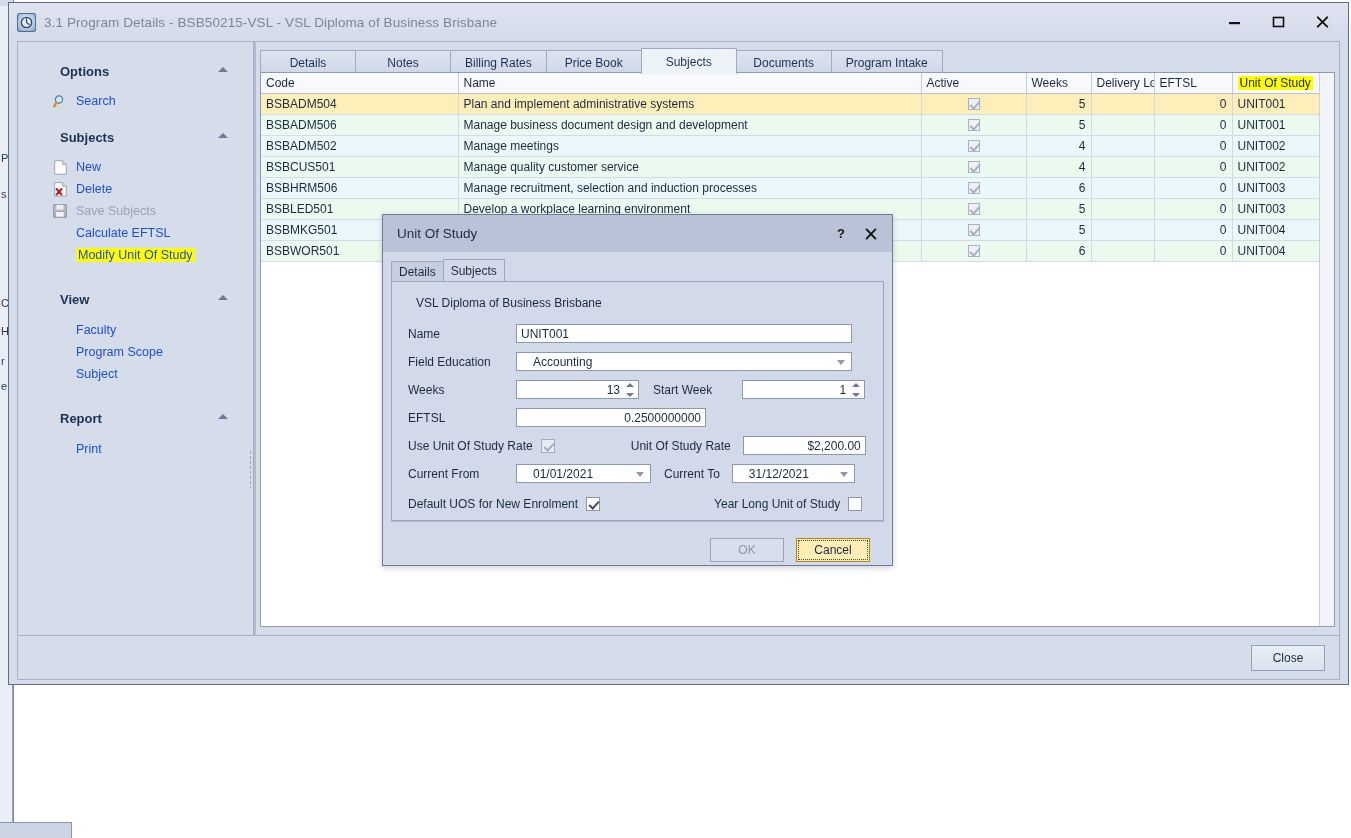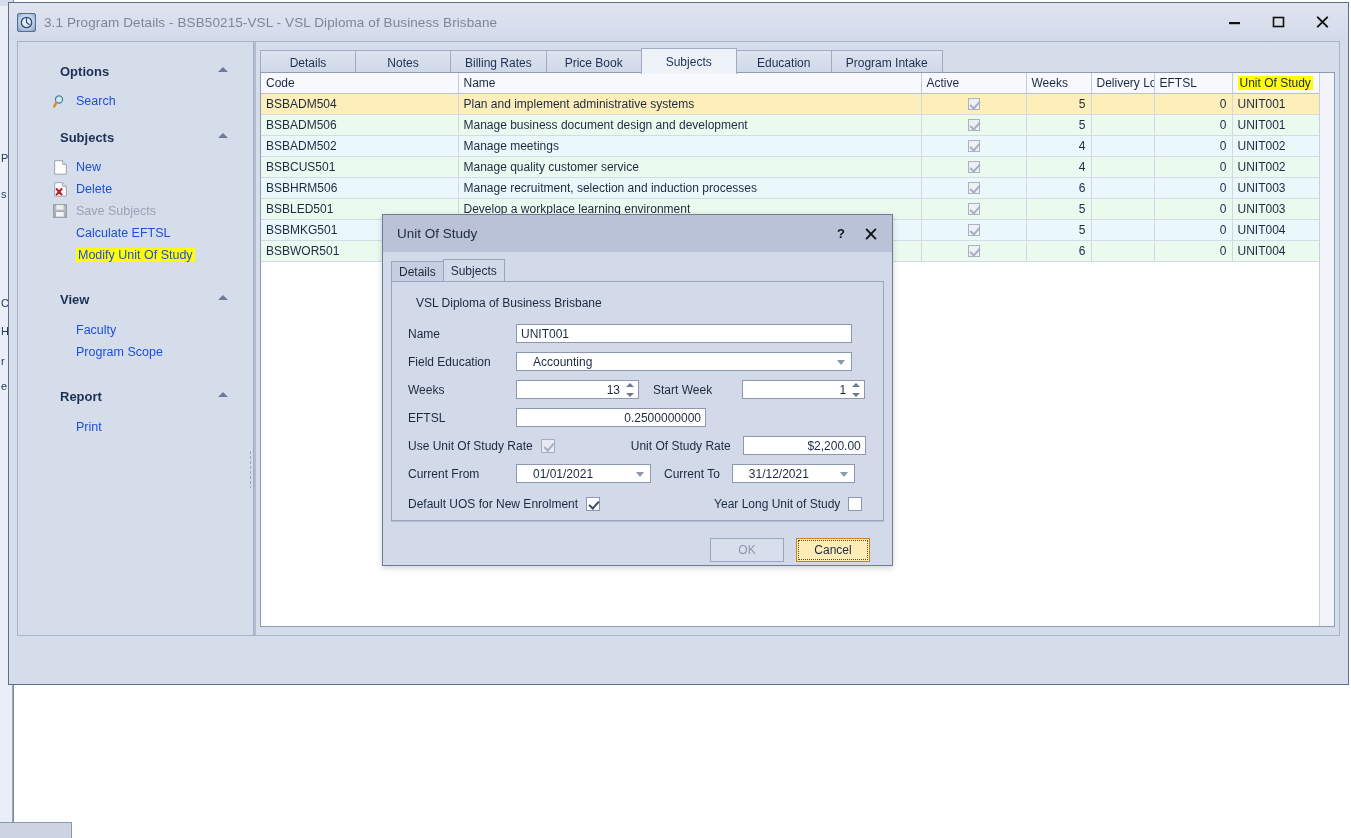--- a/index.html
+++ b/index.html
@@ -661,20 +661,23 @@
           <div class="nav-group-header">
             <span>View</span>
             <span class="chev"></span>
           </div>
           <div style="height:9px"></div>
           <div class="nav-item plain">
             <span class="nav-label">Faculty</span>
           </div>
           <div class="nav-item plain">
             <span class="nav-label">Program Scope</span>
+          </div>
+          <div class="nav-item plain">
+            <span class="nav-label">Subject</span>
           </div>
 
           <div class="nav-spacer" style="height:22px"></div>
 
           <div class="nav-group-header">
             <span>Report</span>
             <span class="chev"></span>
           </div>
           <div style="height:9px"></div>
           <div class="nav-item plain">
@@ -699,21 +702,21 @@
             <div class="tab">
                 <span>Billing Rates</span>
               </div>
             <div class="tab">
                 <span>Price Book</span>
               </div>
             <div class="tab active">
                 <span>Subjects</span>
               </div>
             <div class="tab">
-                <span>Education</span>
+                <span>Documents</span>
               </div>
             <div class="tab">
                 <span>Program Intake</span>
               </div>
           </div>
 
           <div class="grid-wrap">
             <table class="grid">
               <colgroup>
                 <col style="width:197px">
@@ -811,20 +814,25 @@
                   <td class="right">0</td>
                   <td>UNIT004</td>
                 </tr>
               </tbody>
             </table>
             <div class="vscroll"></div>
           </div>
         </div>
       </div>
 
+      <div class="bottom-bar">
+        <div class="btn">
+          <span>Close</span>
+        </div>
+      </div>
     </div>
   </div>
 
   <div class="dlg">
     <div class="dlg-title">
       <span class="t">Unit Of Study</span>
       <div class="ctrls">
         <div>?</div>
         <div>
           <svg width="12" height="12" viewBox="0 0 12 12">

